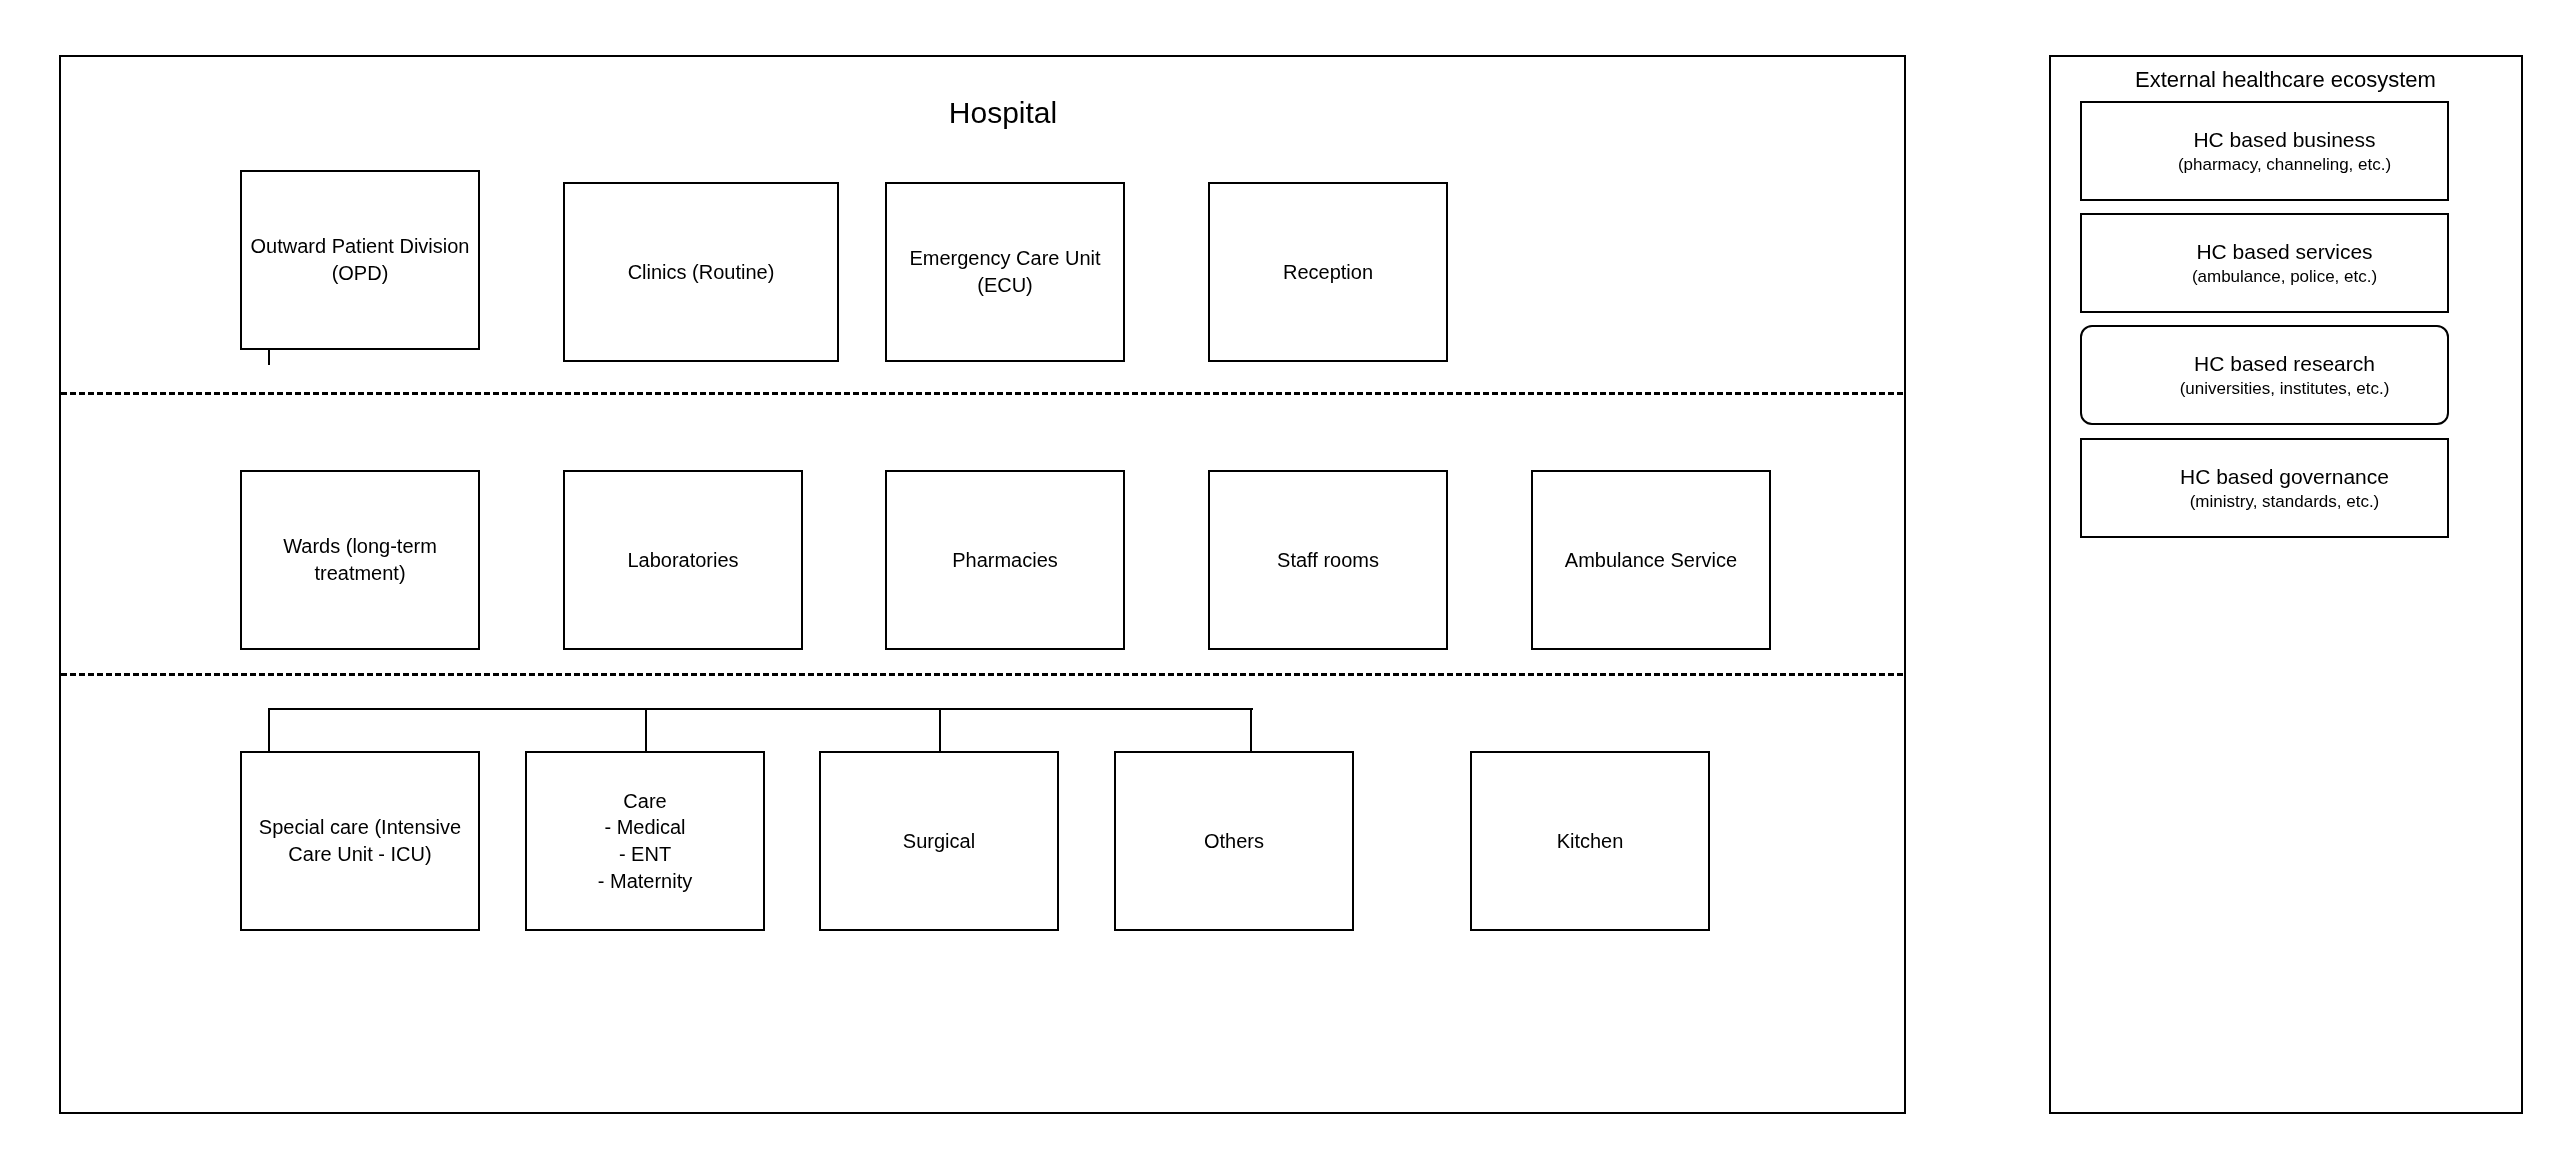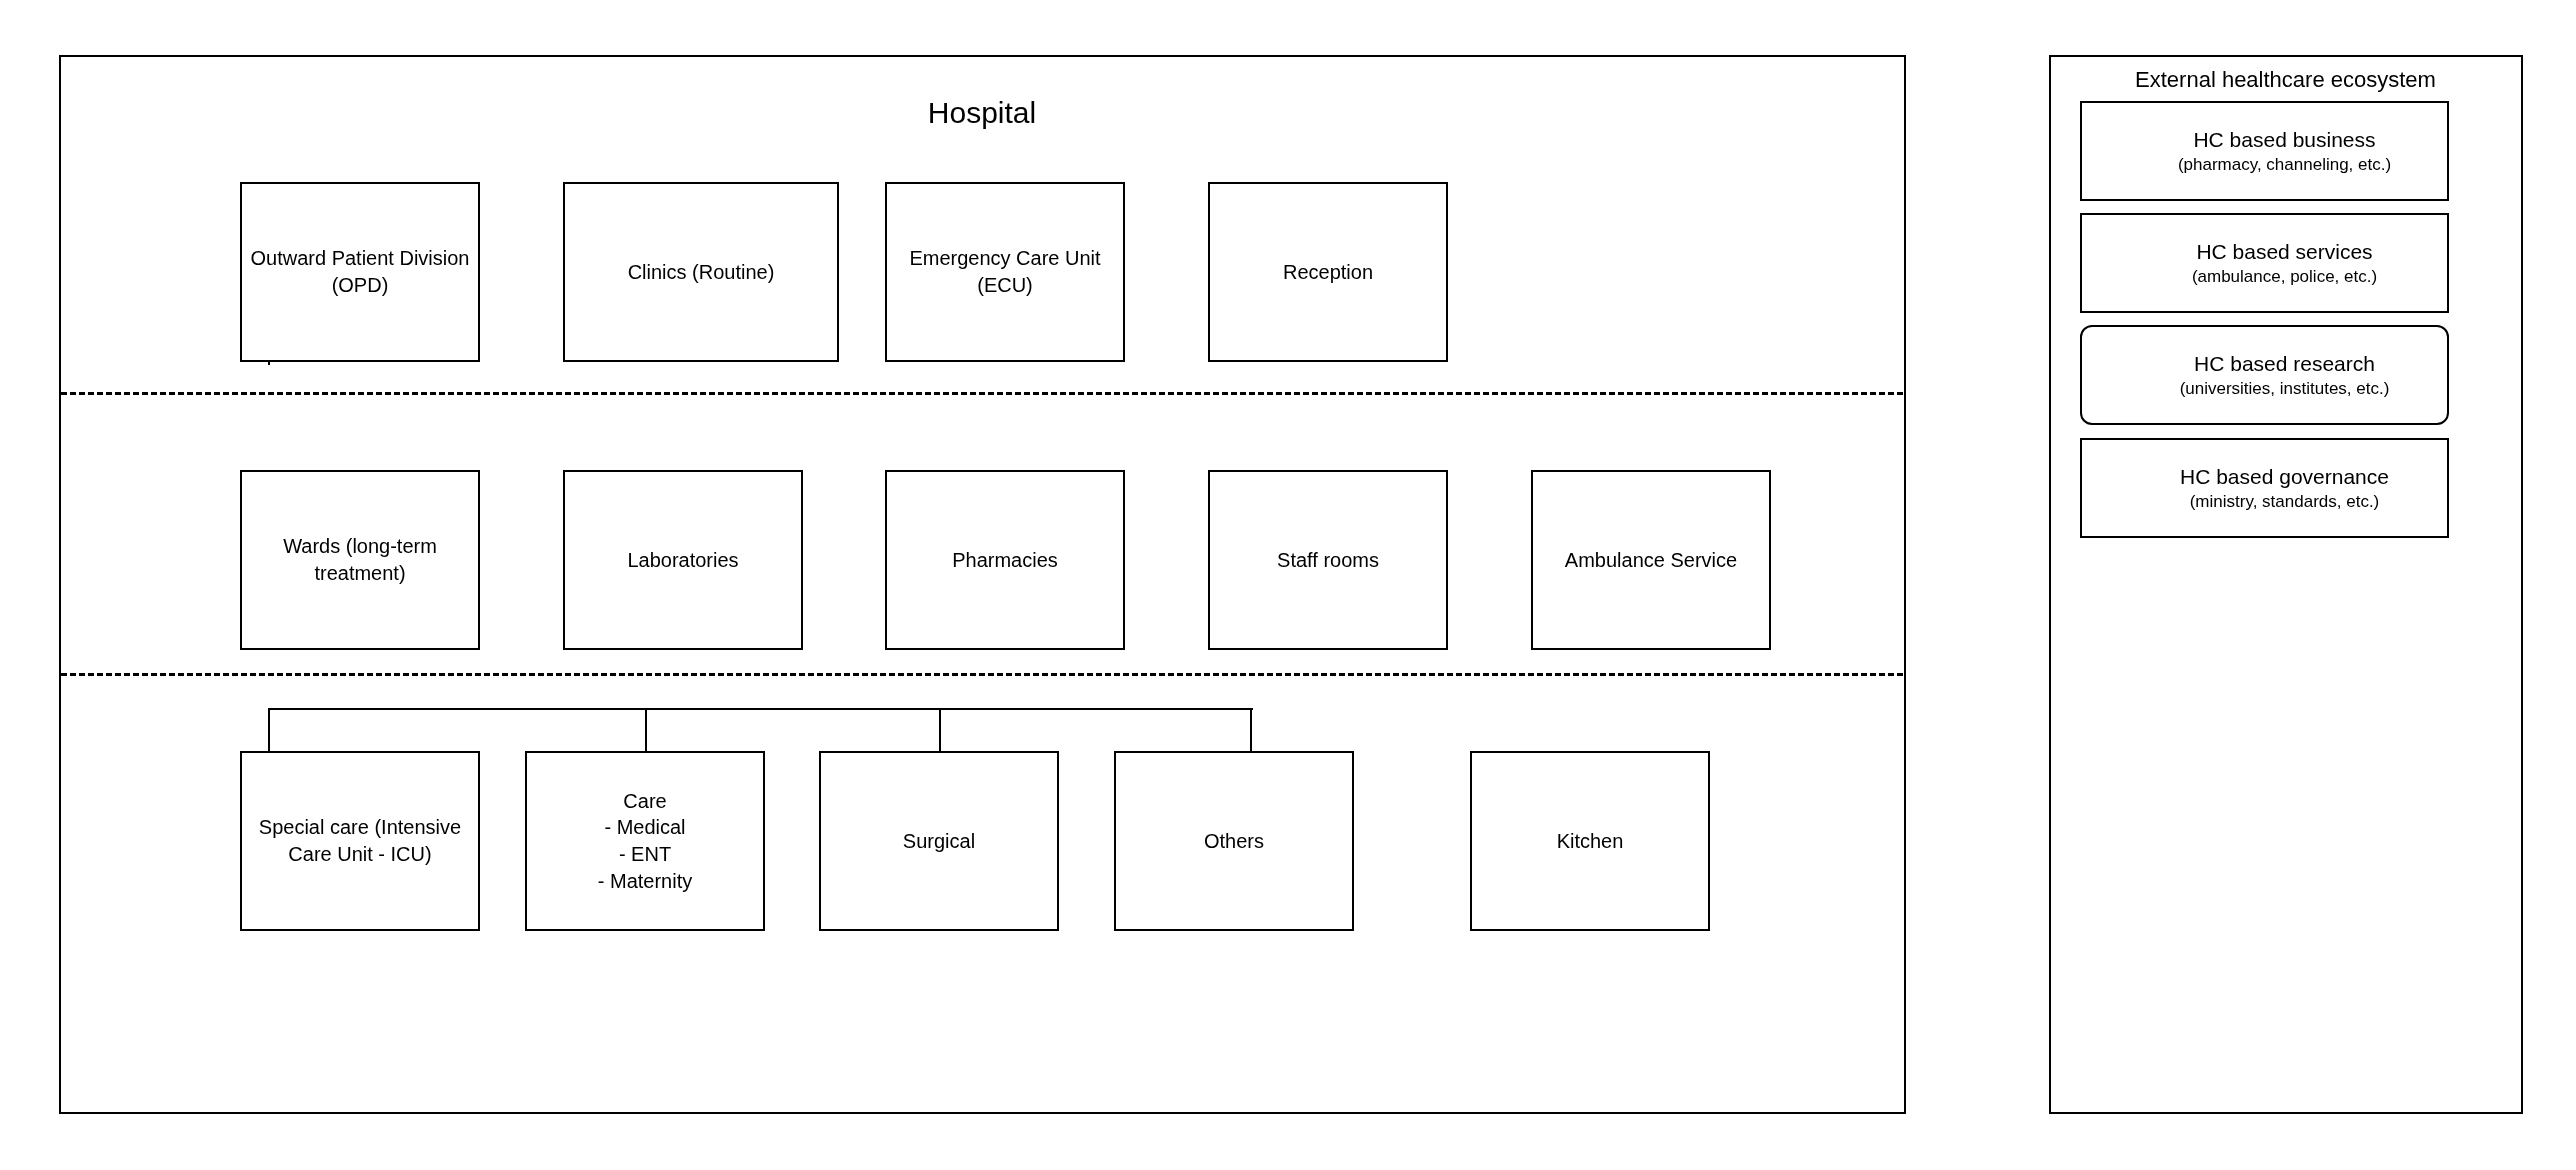--- a/index.html
+++ b/index.html
@@ -44,20 +44,21 @@
     position: absolute;
     text-align: center;
     white-space: nowrap;
     line-height: 1.1;
   }
   #hospital-title {
     left: 0;
     top: 39px;
     width: 1842px;
     font-size: 30px;
+    padding-left: 21px;
   }
   #ecosystem-title {
     left: 0;
     top: 11px;
     width: 469px;
     font-size: 22px;
   }
 
   
   .divider {
@@ -125,21 +126,21 @@
     <div class="divider" id="divider-1" style="top: 335px;"></div>
     <div class="divider" id="divider-2" style="top: 616px;"></div>
 
     <div class="conn v" style="left:207px; top:248px; height:60px;"></div>
     <div class="conn h" style="left:207px; top:651px; width:985px;"></div>
     <div class="conn v" style="left:207px; top:651px; height:44px;"></div>
     <div class="conn v" style="left:584px; top:651px; height:44px;"></div>
     <div class="conn v" style="left:878px; top:651px; height:44px;"></div>
     <div class="conn v" style="left:1189px; top:651px; height:44px;"></div>
 
-    <div class="node" style="left:179px; top:125px; width:240px; height:180px;">
+    <div class="node" style="left:179px; top:113px; width:240px; height:180px;">
       <span class="lbl">Outward Patient Division (OPD)</span>
     </div>
 
     <div class="node" style="left:502px; top:125px; width:276px; height:180px;">
       <span class="lbl">Clinics (Routine)</span>
     </div>
 
     <div class="node" style="left:824px; top:125px; width:240px; height:180px;">
       <span class="lbl">Emergency Care Unit (ECU)</span>
     </div>

